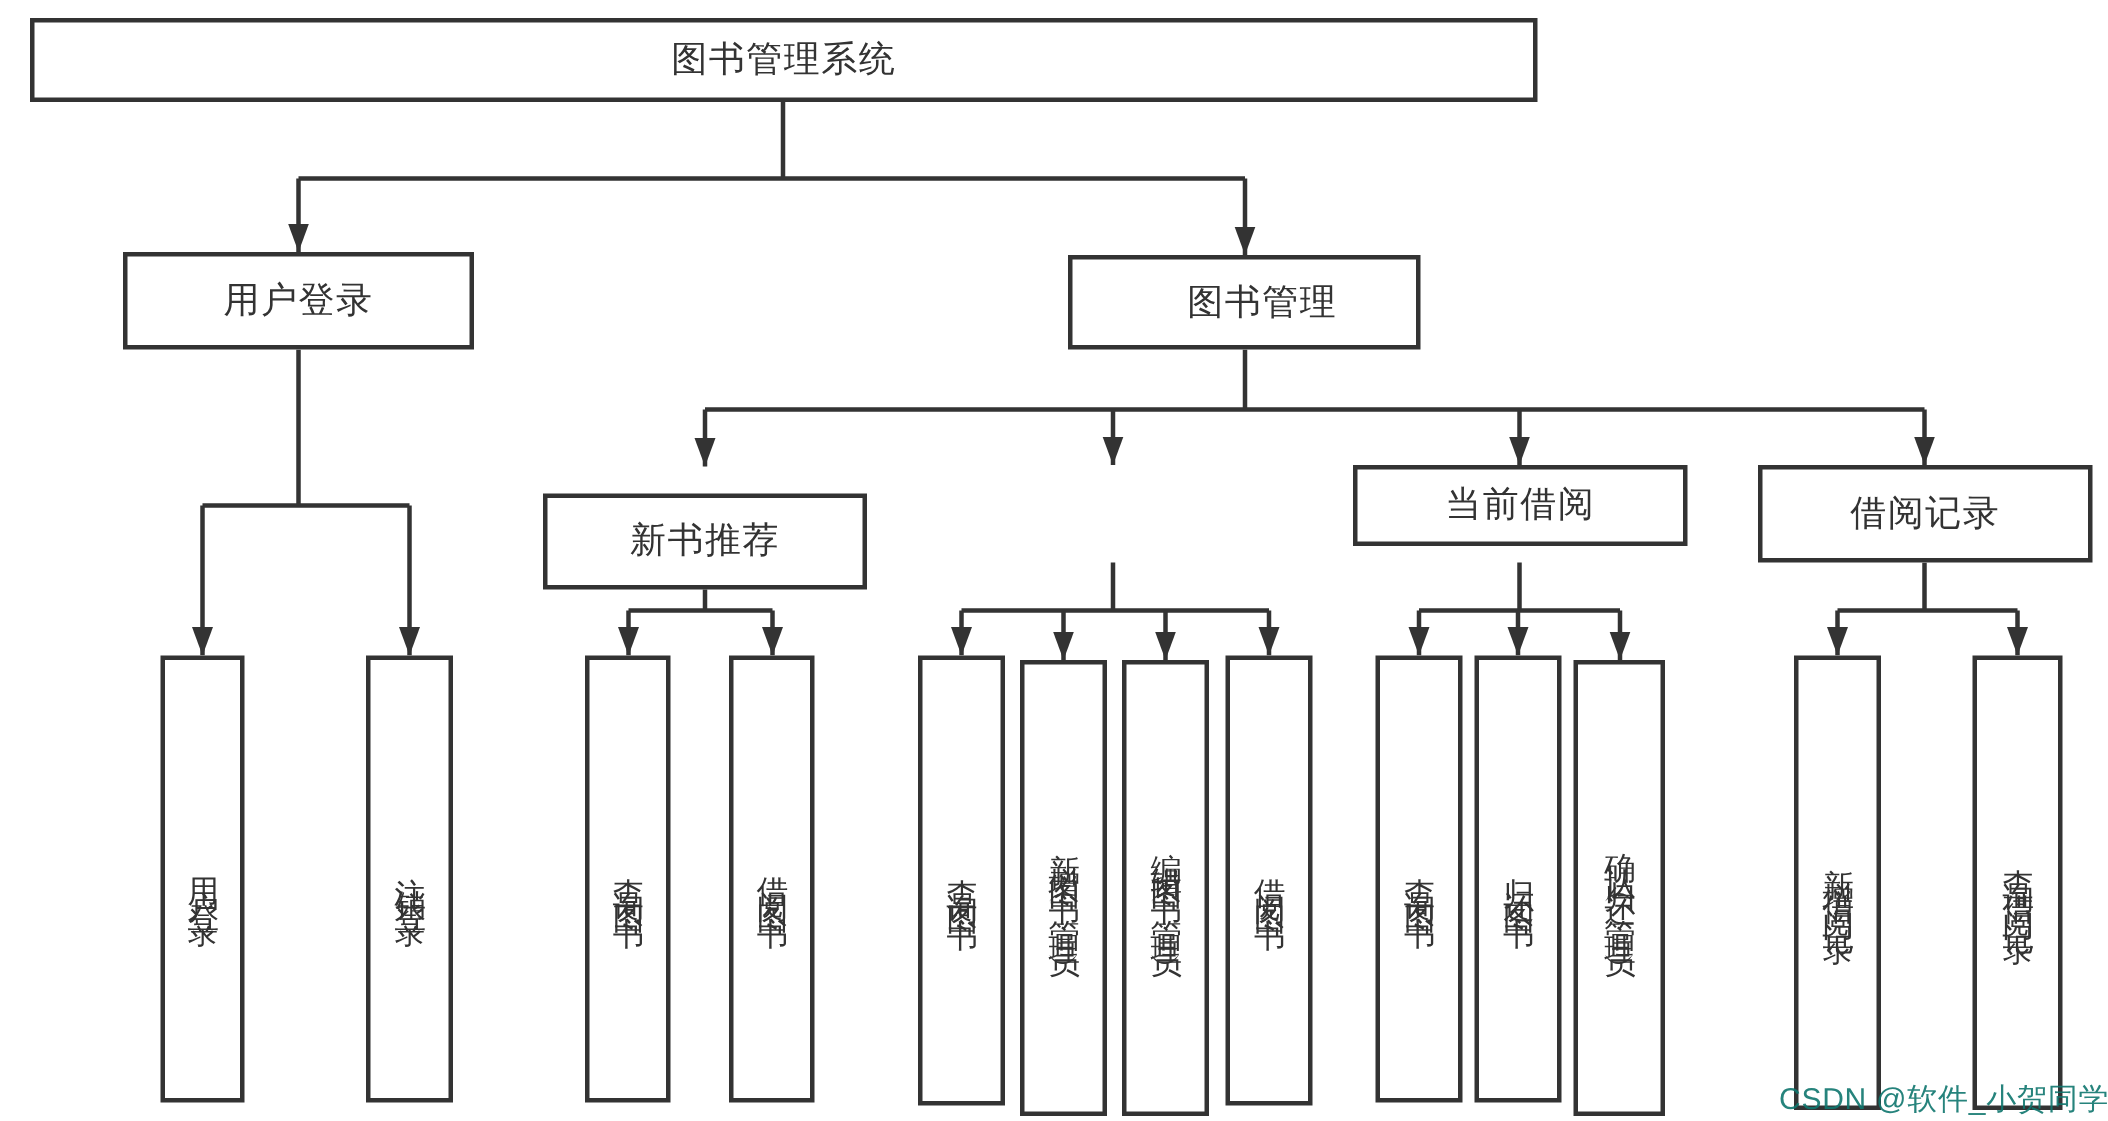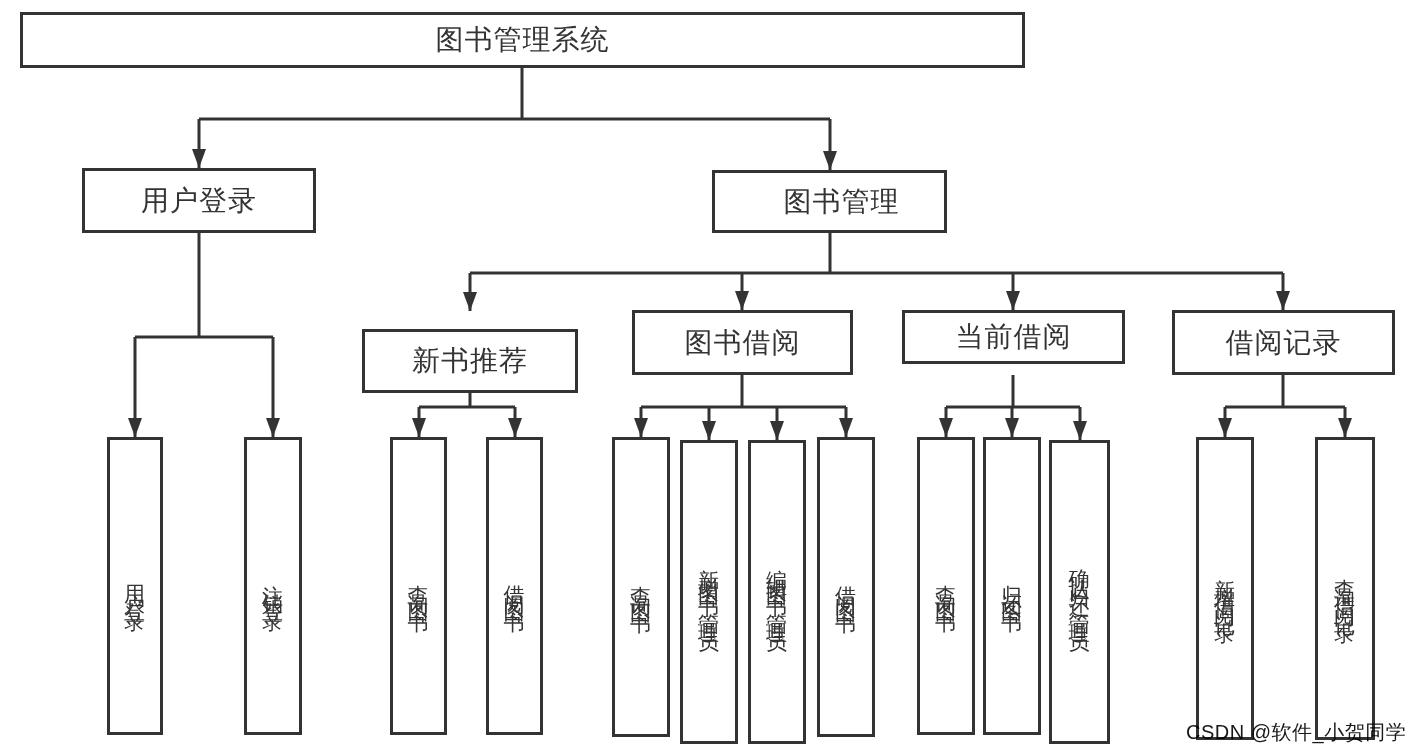--- a/index.html
+++ b/index.html
@@ -15,34 +15,34 @@
     position:absolute;
     box-sizing:border-box;
     border:3px solid #333333;
     background:#ffffff;
     color:#333333;
     display:flex;
     align-items:center;
     justify-content:center;
     text-align:center;
   }
-  .h{font-size:28px;letter-spacing:1px;line-height:1;}
+  .h{font-size:24px;letter-spacing:1px;line-height:1;}
   .v{
     writing-mode:vertical-rl;
     font-size:21px;
     letter-spacing:9px;
     line-height:1;
   }
   #watermark{
     position:absolute;
     left:1186px;top:719px;
     width:215px;
     font-size:20px;
     letter-spacing:0.5px;
-    color:#000000;
+    color:#0f766e;
     opacity:0.9;
     white-space:nowrap;
     z-index:5;
     text-align:right;
   }
   line,path{stroke:#333333;stroke-width:3;fill:none;}
   #ahead path{fill:#333333;stroke:none;}
 </style>
 </head>
 <body>
@@ -90,21 +90,20 @@
     <line x1="1225" y1="407" x2="1225" y2="437" marker-end="url(#ahead)"></line>
     <line x1="1345" y1="407" x2="1345" y2="437" marker-end="url(#ahead)"></line>
   </svg>
 
   <div class="box h" style="left:20px;top:12px;width:1005px;height:56px;">图书管理系统</div>
 
   <div class="box h" style="left:82px;top:168px;width:234px;height:65px;">用户登录</div>
   <div class="box h" style="left:712px;top:170px;width:235px;height:63px;padding-left:24px;">图书管理</div>
 
   <div class="box h" style="left:362px;top:311px;width:216px;height:64px;margin-top:18px;">新书推荐</div>
-  <div class="box h" style="left:632px;top:310px;width:221px;height:65px;">图书借阅</div>
   <div class="box h" style="left:902px;top:310px;width:223px;height:54px;">当前借阅</div>
   <div class="box h" style="left:1172px;top:310px;width:223px;height:65px;">借阅记录</div>
 
   <div class="box v" style="left:107px;top:437px;width:56px;height:298px;">用户登录</div>
   <div class="box v" style="left:244px;top:437px;width:58px;height:298px;">注销登录</div>
 
   <div class="box v" style="left:390px;top:437px;width:57px;height:298px;">查询图书</div>
   <div class="box v" style="left:486px;top:437px;width:57px;height:298px;">借阅图书</div>
 
   <div class="box v" style="left:612px;top:437px;width:58px;height:300px;">查询图书</div>

